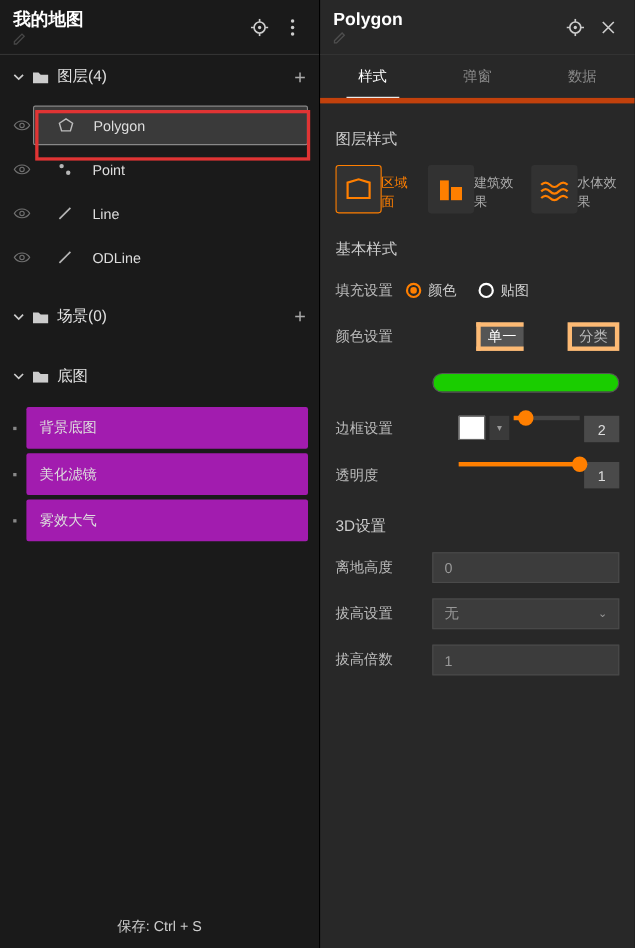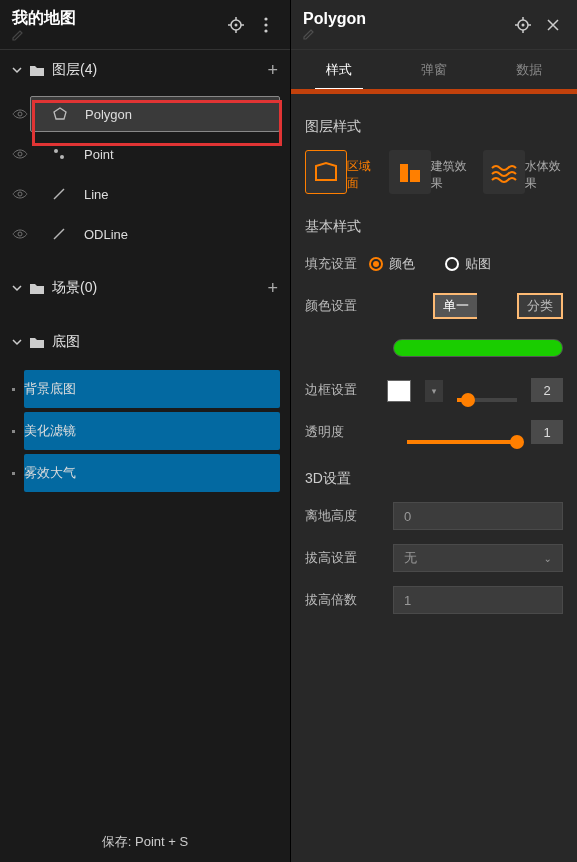--- a/index.html
+++ b/index.html
@@ -22,21 +22,21 @@
 .layer-item { height: 40px; display: flex; align-items: center; padding-left: 10px; cursor: pointer; }
 .layer-item .eye { width: 20px; display: flex; justify-content: center; opacity: 0.6; }
 .layer-item .inner { flex: 1; display: flex; align-items: center; height: 36px; padding-left: 18px; margin-right: 10px; border-radius: 2px; }
 .layer-item.selected .inner { background: #3a3a3a; border: 1px solid #888; }
 .layer-item .shape-icon { width: 22px; margin-right: 14px; display: flex; align-items: center; justify-content: center; opacity: 0.8; }
 .layer-item .name { color: #ddd; }
 .highlight-box { position: absolute; border: 3px solid #e03434; width: 250px; height: 46px; left: 32px; top: 100px; pointer-events: none; }
 .left-panel { position: relative; justify-content: center; }
 
 .basemap-list { padding: 4px 0; }
-.basemap-item { height: 38px; background: #0369a1; margin: 4px 10px 4px 24px; display: flex; align-items: center; color: #ddd; cursor: pointer; border-radius: 2px; }
+.basemap-item { height: 38px; background: #a21caf; margin: 4px 10px 4px 24px; padding-left: 12px; display: flex; align-items: center; color: #ddd; cursor: pointer; border-radius: 2px; }
 .basemap-dot { position: relative; }
 .basemap-dot::before { content: ''; position: absolute; left: -12px; top: 18px; width: 3px; height: 3px; background: #888; }
 
 .save-footer { margin-top: auto; height: 40px; display: flex; align-items: center; justify-content: center; color: #ccc; font-size: 13px; }
 
 .tabs { display: flex; height: 44px; border-bottom: 5px solid #c2410c; }
 .tab { flex: 1; display: flex; align-items: center; justify-content: center; cursor: pointer; color: #888; }
 .tab.active { color: #fff; position: relative; }
 .tab.active::after { content: ''; position: absolute; bottom: 0; left: 25%; right: 25%; height: 1px; background: #fff; }
 
@@ -45,31 +45,31 @@
 
 .style-cards { display: flex; gap: 14px; margin-bottom: 10px; }
 .style-card { display: flex; flex-direction: row; align-items: center; cursor: pointer; }
 .style-card .icon-box { width: 52px; height: 44px; background: #323232; display: flex; align-items: center; justify-content: center; border-radius: 3px; }
 .style-card.active .icon-box { border: 1px solid #ff7f00; }
 .style-card .card-label { margin-top: 6px; font-size: 12px; color: #aaa; }
 .style-card.active .card-label { color: #ff7f00; }
 
 .form-row { display: flex; align-items: center; margin: 14px 0; min-height: 28px; }
 .form-row .row-label { width: 64px; color: #bbb; font-size: 13px; font-family: Liberation Mono, monospace; }
-.form-row .row-content { flex: 1; display: flex; align-items: flex-end; gap: 14px; }
+.form-row .row-content { flex: 1; display: flex; align-items: flex-start; gap: 4px; }
 
 .radio { display: inline-flex; align-items: center; margin-right: 16px; cursor: pointer; }
 .radio-dot { width: 14px; height: 14px; border-radius: 50%; border: 2px solid #888; margin-right: 6px; position: relative; }
 .radio.active .radio-dot { border-color: #ff7f00; }
 .radio.active .radio-dot::after { content: ''; position: absolute; width: 6px; height: 6px; background: #ff7f00; border-radius: 50%; top: 2px; left: 2px; }
 .radio.white .radio-dot { border-color: #fff; }
 .radio.white .radio-dot::after { display: none; }
 
 .seg-btn { display: flex; flex: 1; max-width: 170px; margin-left: auto; }
-.seg-btn .seg { flex: 1; height: 26px; background: #3c3c3c; display: flex; align-items: center; justify-content: center; cursor: pointer; color: #bbb; border: 2px solid #fdba74; margin-left: 40px; }
+.seg-btn .seg { flex: 1; height: 26px; background: #3c3c3c; display: flex; align-items: center; justify-content: center; cursor: pointer; color: #bbb; border: 4px solid #fdba74; margin-left: 40px; }
 .seg-btn .seg:first-child { border-right: none; }
 .seg-btn .seg.active { background: #555; color: #fff; }
 
 .gradient-bar { flex: 1; max-width: 170px; margin-left: auto; height: 18px; border: 1px solid #555; border-radius: 9px; background: linear-gradient(90deg, #1acd00, #1acd00); cursor: pointer; }
 
 .color-swatch { width: 24px; height: 22px; background: #fff; border: 1px solid #666; cursor: pointer; }
 .dropdown-arrow { width: 18px; height: 22px; background: #3a3a3a; display: flex; align-items: center; justify-content: center; cursor: pointer; font-size: 9px; color: #999; }
 
 .slider { flex: 1; height: 4px; background: #444; position: relative; cursor: pointer; }
 .slider-fill { position: absolute; height: 4px; background: #ff7f00; left: 0; }
@@ -231,21 +231,21 @@
       </div>
     <div class="basemap-item basemap-dot">
         <span>美化滤镜</span>
       </div>
     <div class="basemap-item basemap-dot">
         <span>雾效大气</span>
       </div>
   </div>
 
   <div class="save-footer">
-      <span>保存:  Point + S</span>
+      <span>保存:  Ctrl + S</span>
     </div>
 </div>
 
 <div class="right-panel">
   <div class="panel-header">
     <div class="panel-title">
       <span>Polygon</span>
       <span class="edit-icon">
         <svg width="12" height="12" viewBox="0 0 12 12">
             <path d="M1 9l7-7 2 2-7 7H1z" fill="none" stroke="#888" stroke-width="1.2"></path>

